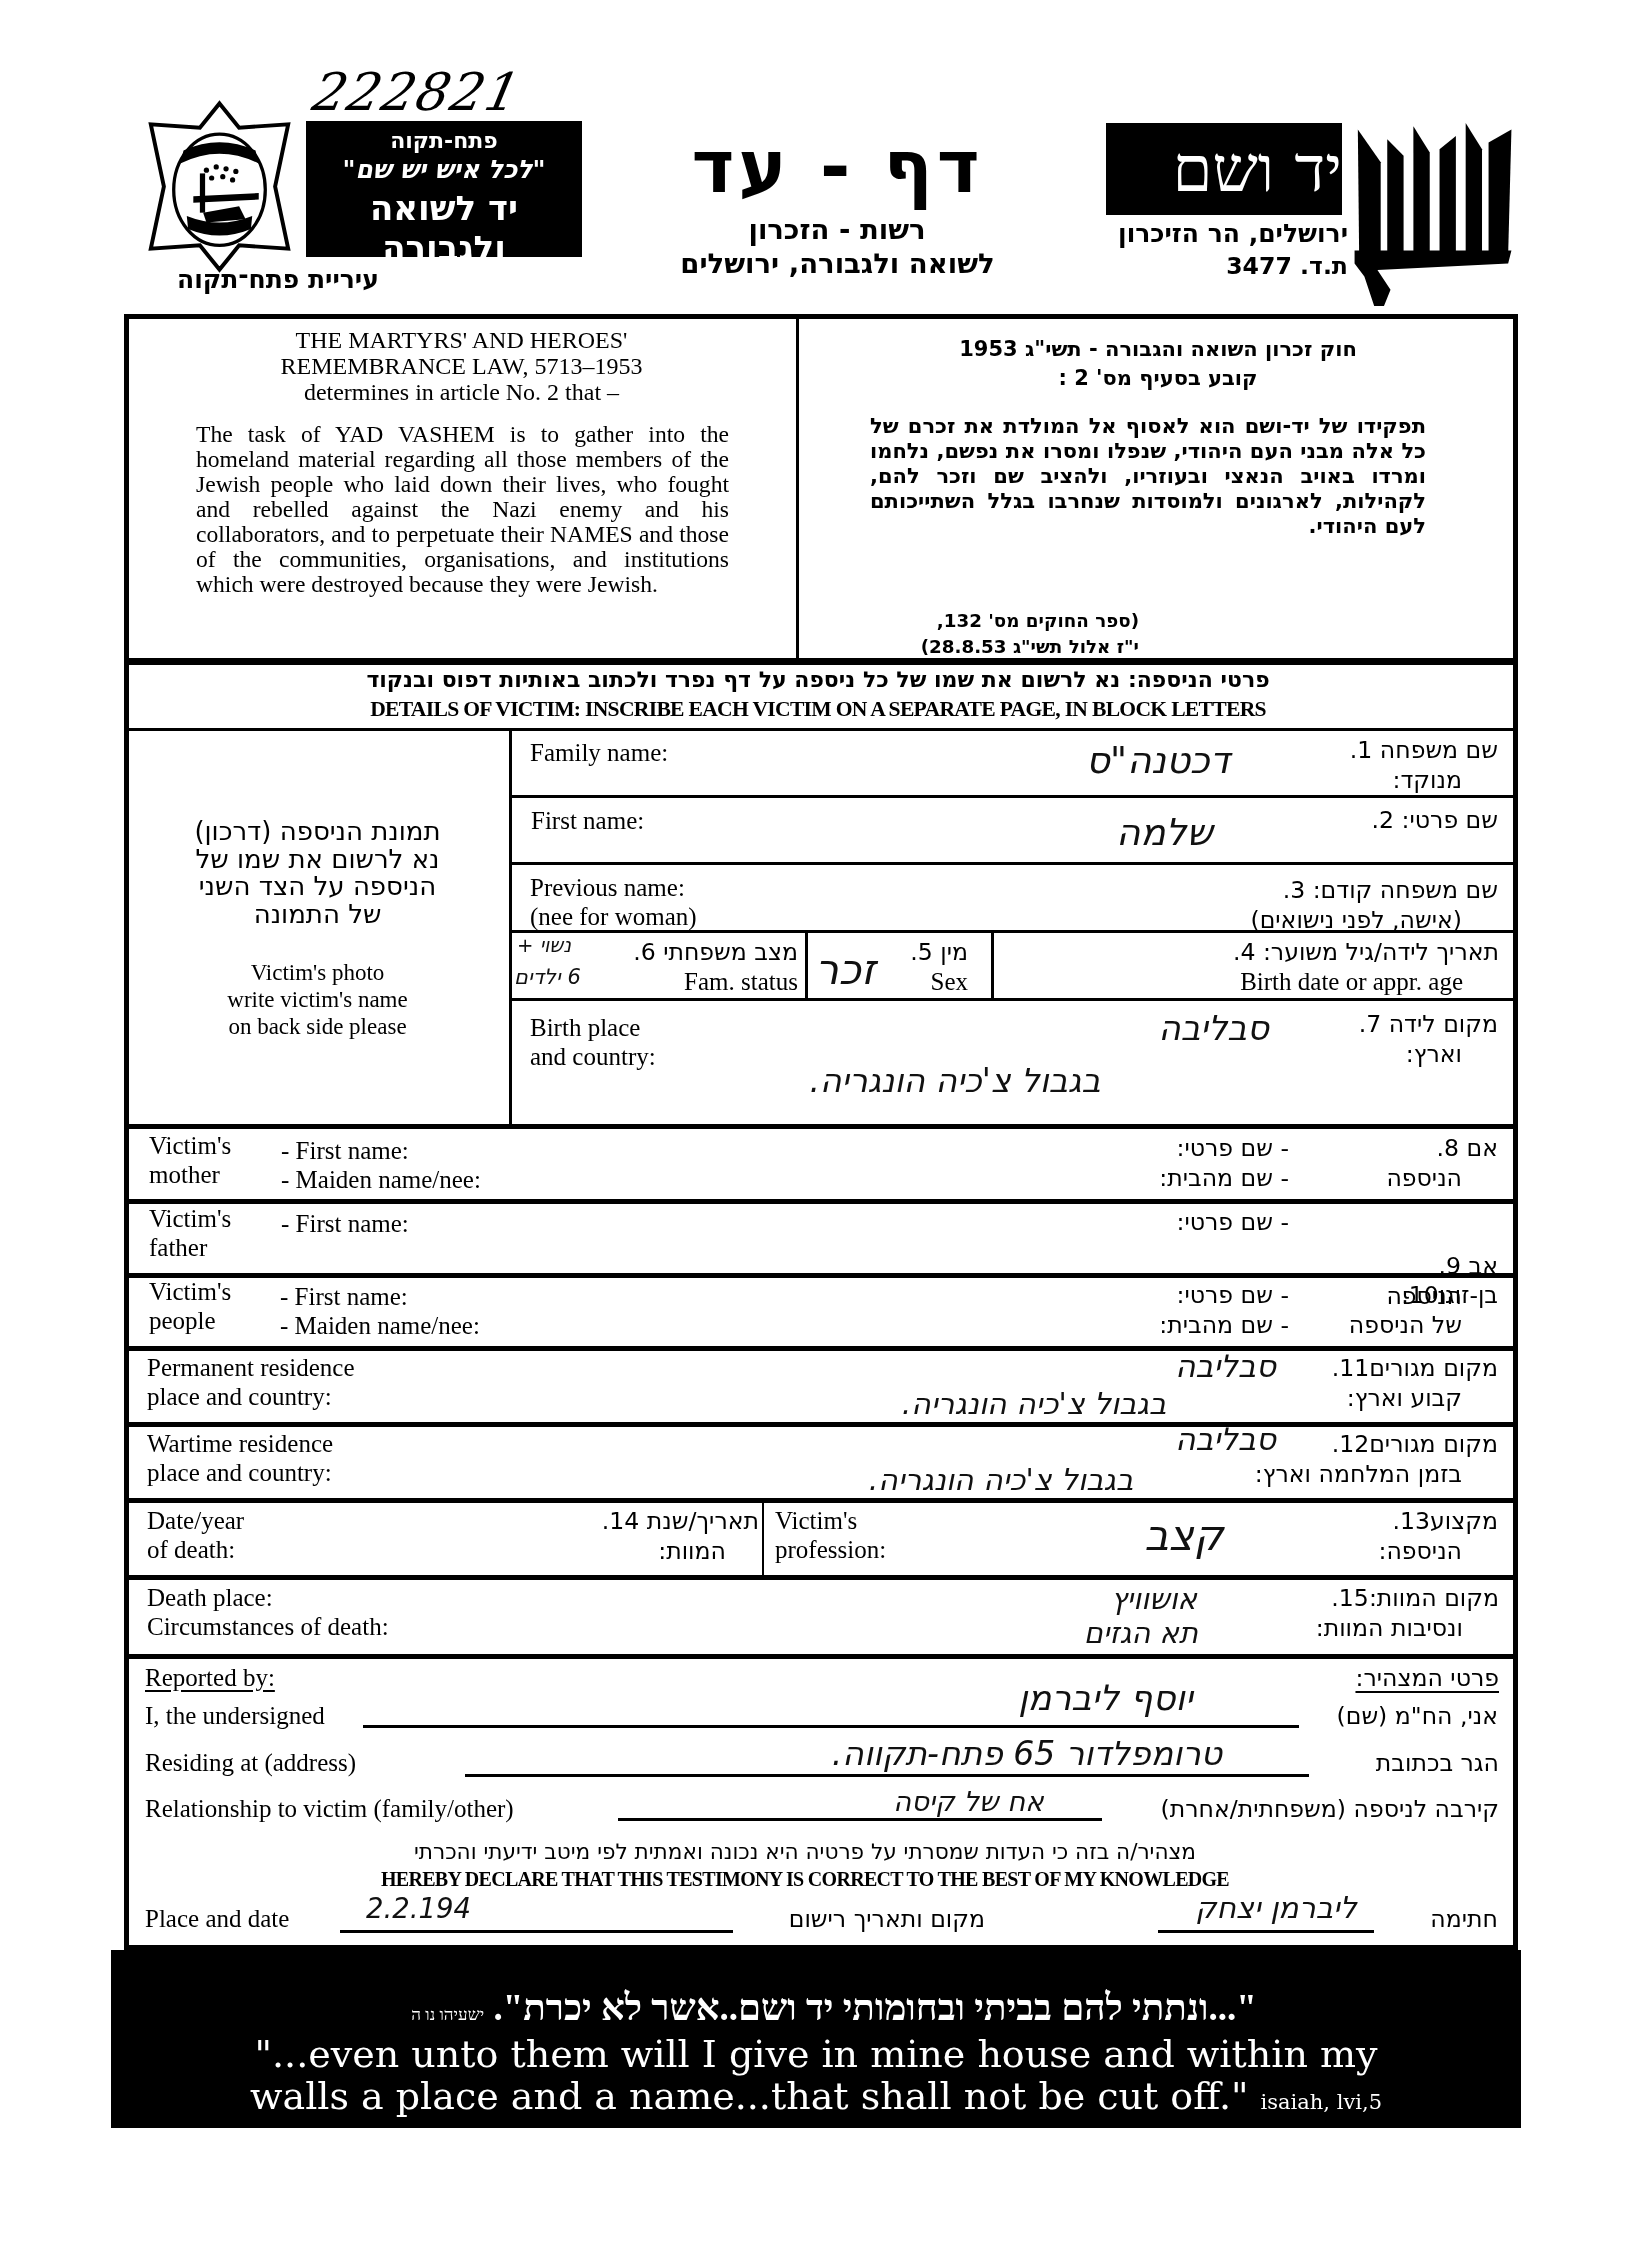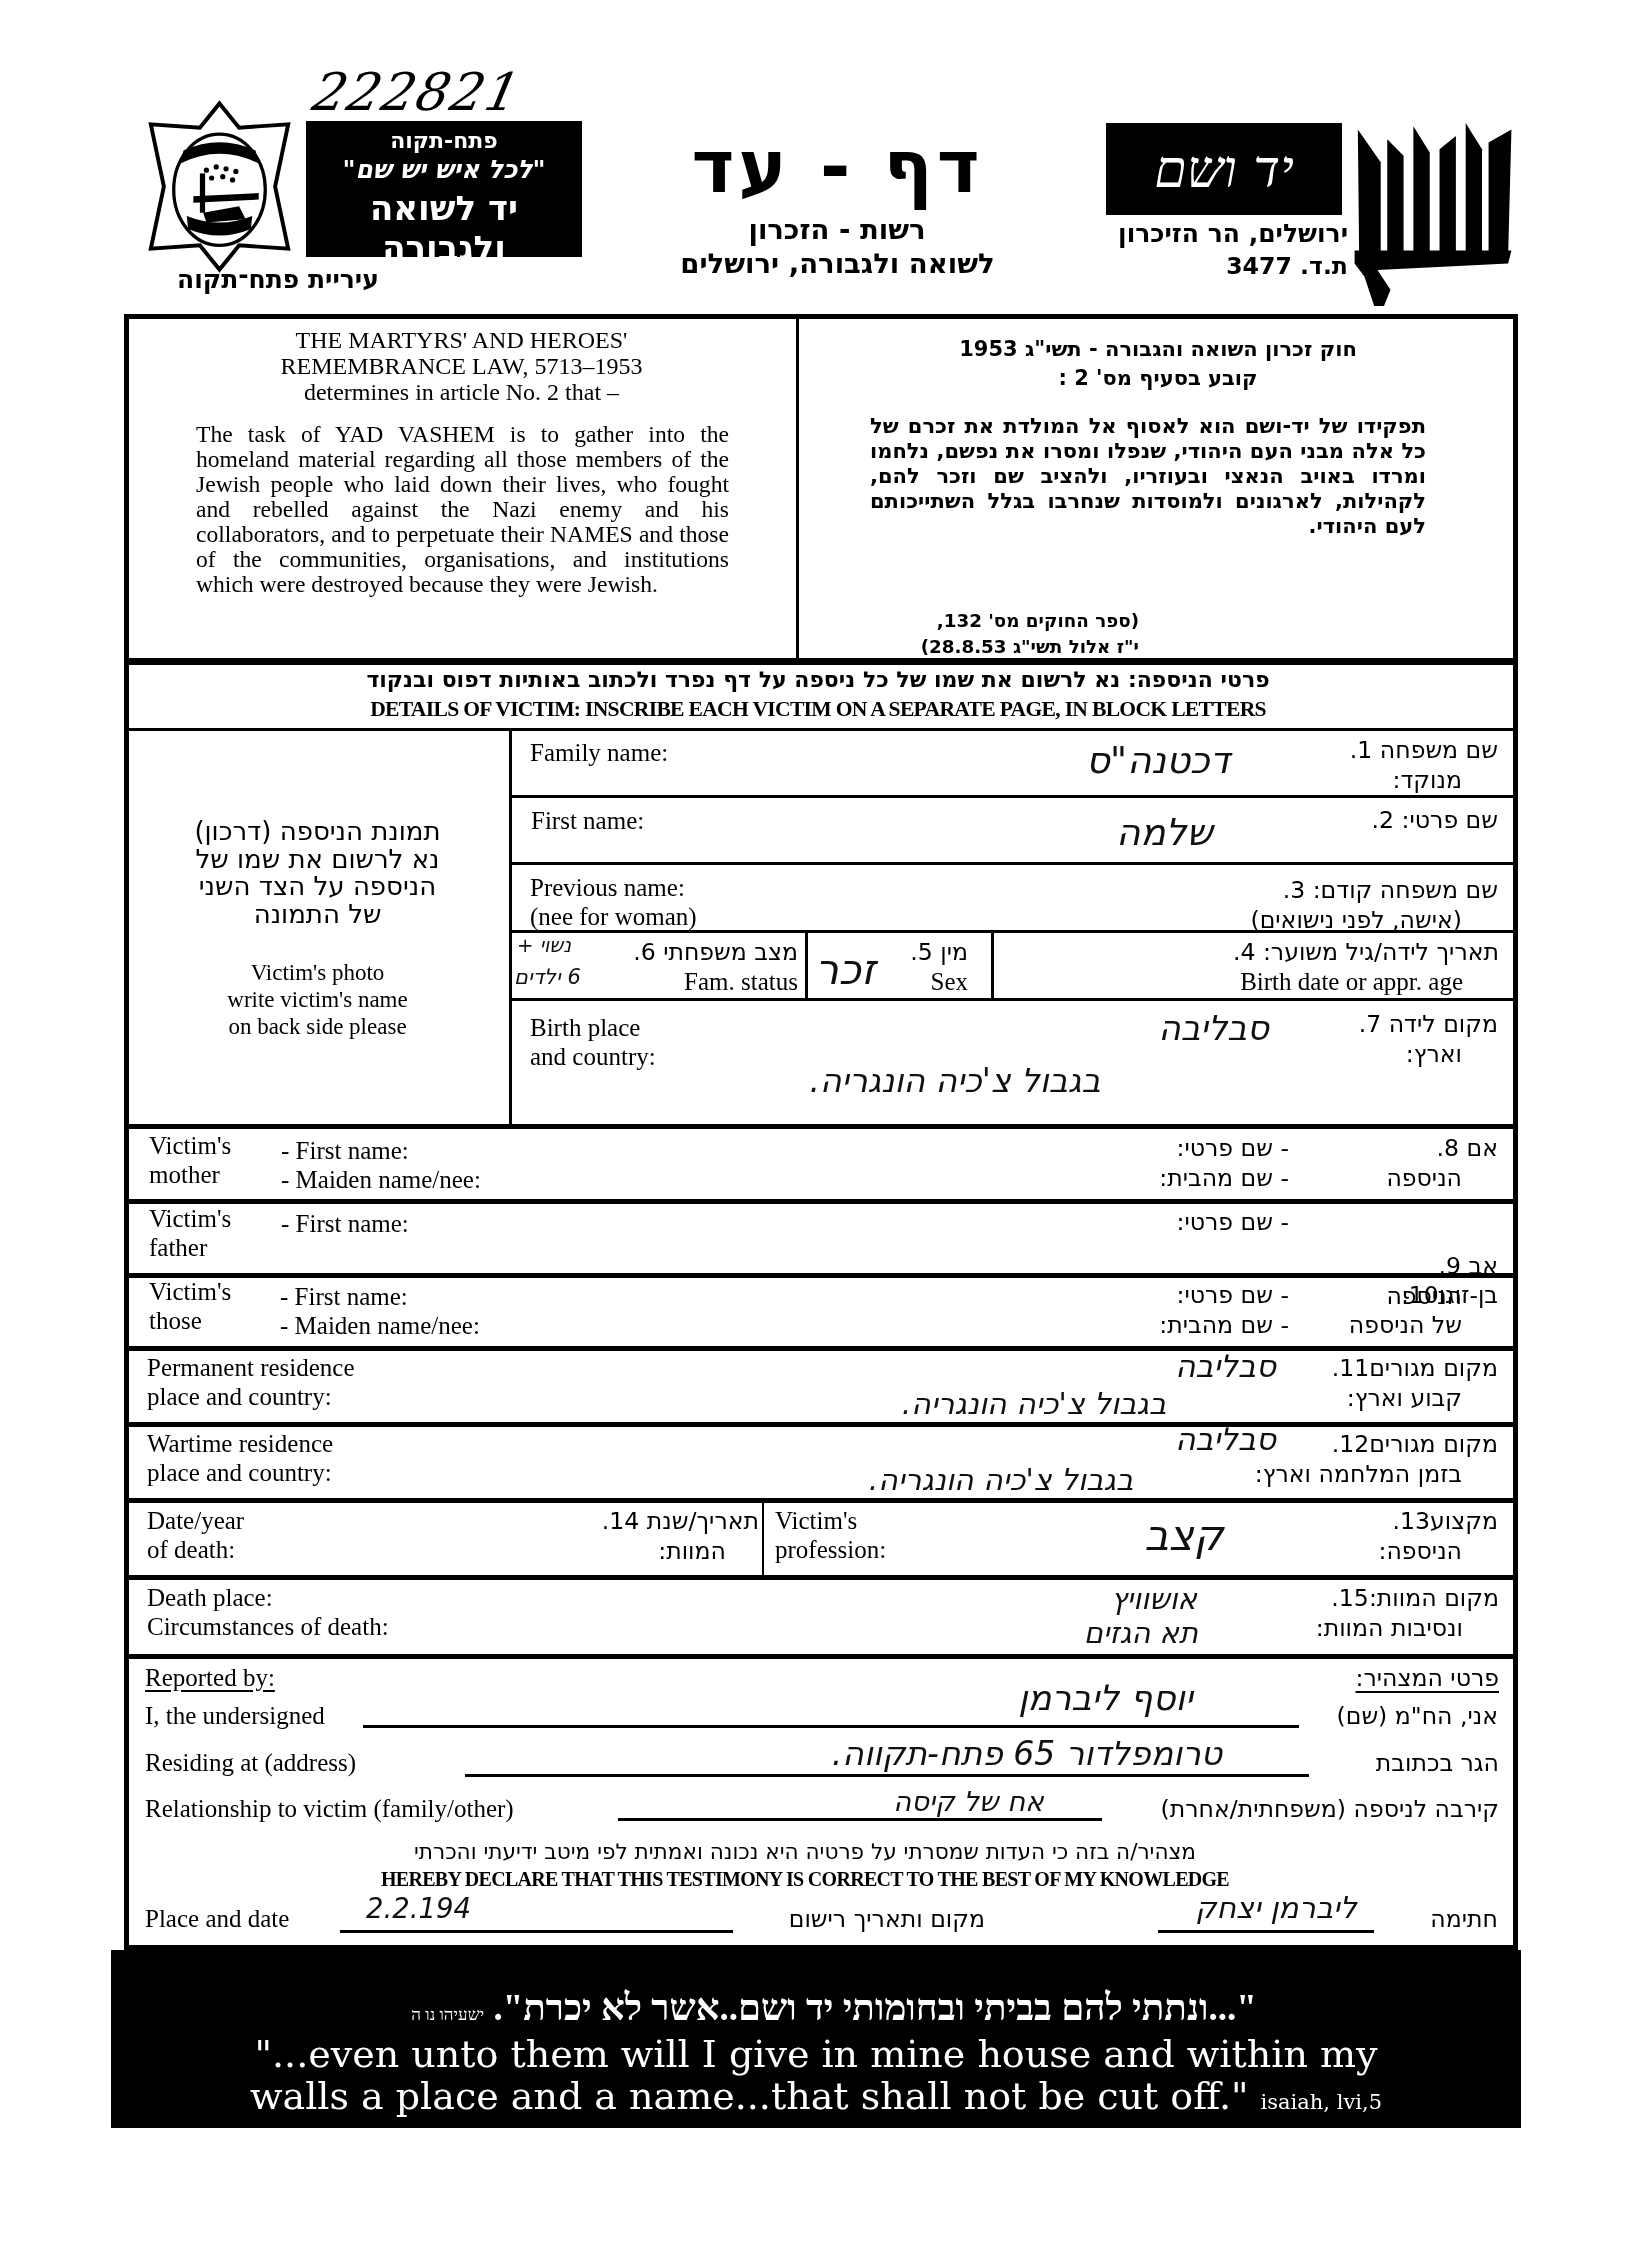--- a/index.html
+++ b/index.html
@@ -19,21 +19,21 @@
   .pt-box { left:306px; top:121px; width:276px; height:136px; }
   .pt-box div { text-align:center; direction:rtl; font-family:"DejaVu Sans",sans-serif; font-weight:bold; }
   .pt-city { font-size:22px; margin-top:6.5px; }
   .pt-motto { font-size:25px; font-style:italic; margin-top:2.6px; }
   .pt-yad { font-size:34px; margin-top:3.9px; }
   .pt-muni { left:177px; top:265px; font-size:25px; font-weight:bold; }
   .doc-title { left:674px; top:124px; width:327px; text-align:center; font-size:73px; font-weight:bold; letter-spacing:3.9px; }
   .auth1 { left:667px; top:213px; width:340px; text-align:center; font-size:27.5px; font-weight:bold; }
   .auth2 { left:638px; top:247px; width:399px; text-align:center; font-size:27.5px; font-weight:bold; }
   .yv-box { left:1106px; top:123px; width:236px; height:92px; }
-  .yv-box div { font-family:"DejaVu Serif",serif; font-size:52px; text-align:center; line-height:92px; direction:rtl;font-style:italic; }
+  .yv-box div { font-family:"DejaVu Serif",serif; font-size:64px; text-align:right; line-height:92px; direction:rtl; }
   .yv-addr { left:1106px; top:219px; width:242px; font-size:25px; font-weight:bold; text-align:right; }
   .yv-po { left:1204px; top:252px; width:144px; font-size:23.6px; font-weight:bold; text-align:right; }
   .yv-logo { left:1351px; top:123px; width:164px; height:183px; }
 
   
   .frame { left:124px; top:314px; width:1394px; height:1636px; border:5.2px solid #000; box-sizing:border-box; }
 
   .law-en-h { left:131px; top:327px; width:661px; text-align:center; font-size:24px; line-height:26px; }
   .law-en-b { left:196px; top:422px; width:533px; font-size:23.6px; line-height:25px; text-align:justify; }
   .law-he-h { left:811px; top:335px; width:694px; text-align:center; font-size:21px; line-height:29px; font-weight:bold; }
@@ -245,21 +245,21 @@
 <div class="abs en lbl" style="left:281px;top:1209px;">- First name:</div>
 <div class="abs he lbl-he" style="left:1112px;top:1207px;width:177px;">- שם פרטי:</div>
 <div class="abs he lbl-he" style="left:1328px;top:1207px;width:170px;margin-top:44px;">
   <div><span>אב</span> <span>9.</span></div>
   <div style="padding-right:36px;">הניספה</div>
 </div>
 <div class="abs" style="left:471px;top:1210px;width:622px;height:26px;"></div>
 
 <div class="abs en lbl" style="left:149px;top:1277px;">
   <div>Victim's</div>
-  <div>those</div>
+  <div>people</div>
 </div>
 <div class="abs en lbl" style="left:280px;top:1282px;">
   <div>- First name:</div>
   <div>- Maiden name/nee:</div>
 </div>
 <div class="abs he lbl-he" style="left:1112px;top:1280px;width:177px;">
   <div>- שם פרטי:</div>
   <div>- שם מהבית:</div>
 </div>
 <div class="abs he lbl-he" style="left:1295px;top:1280px;width:203px;">

